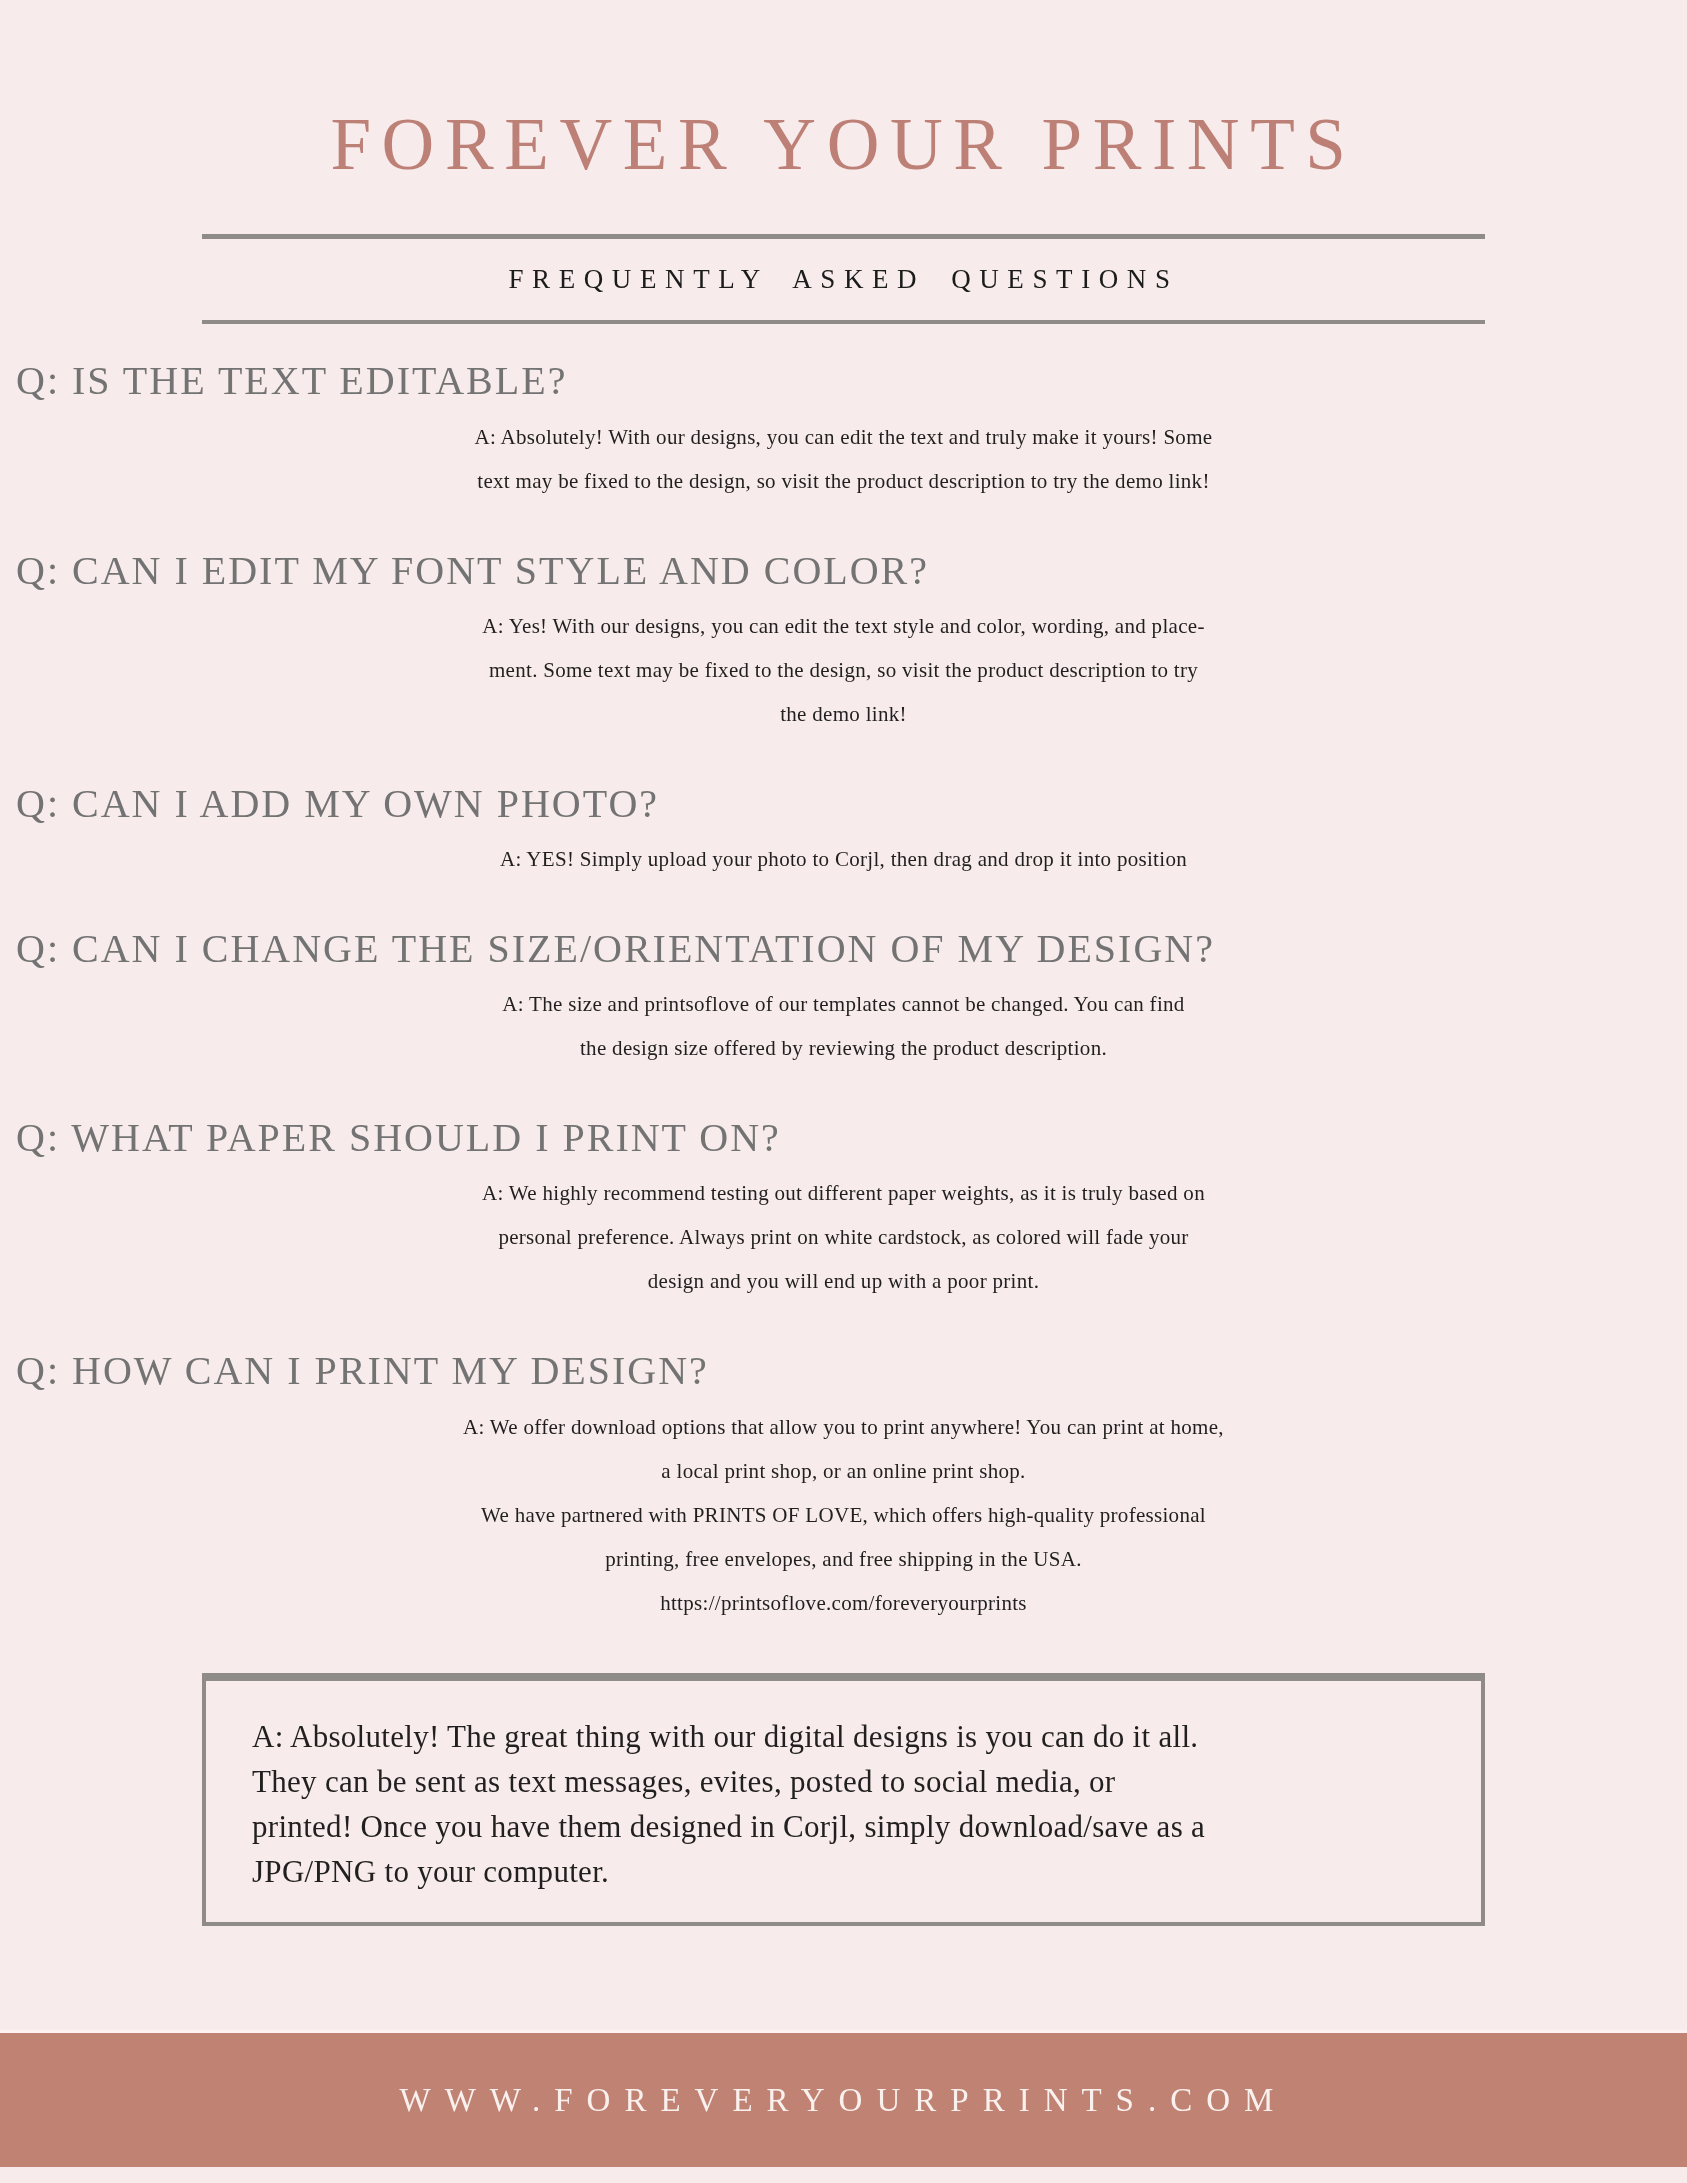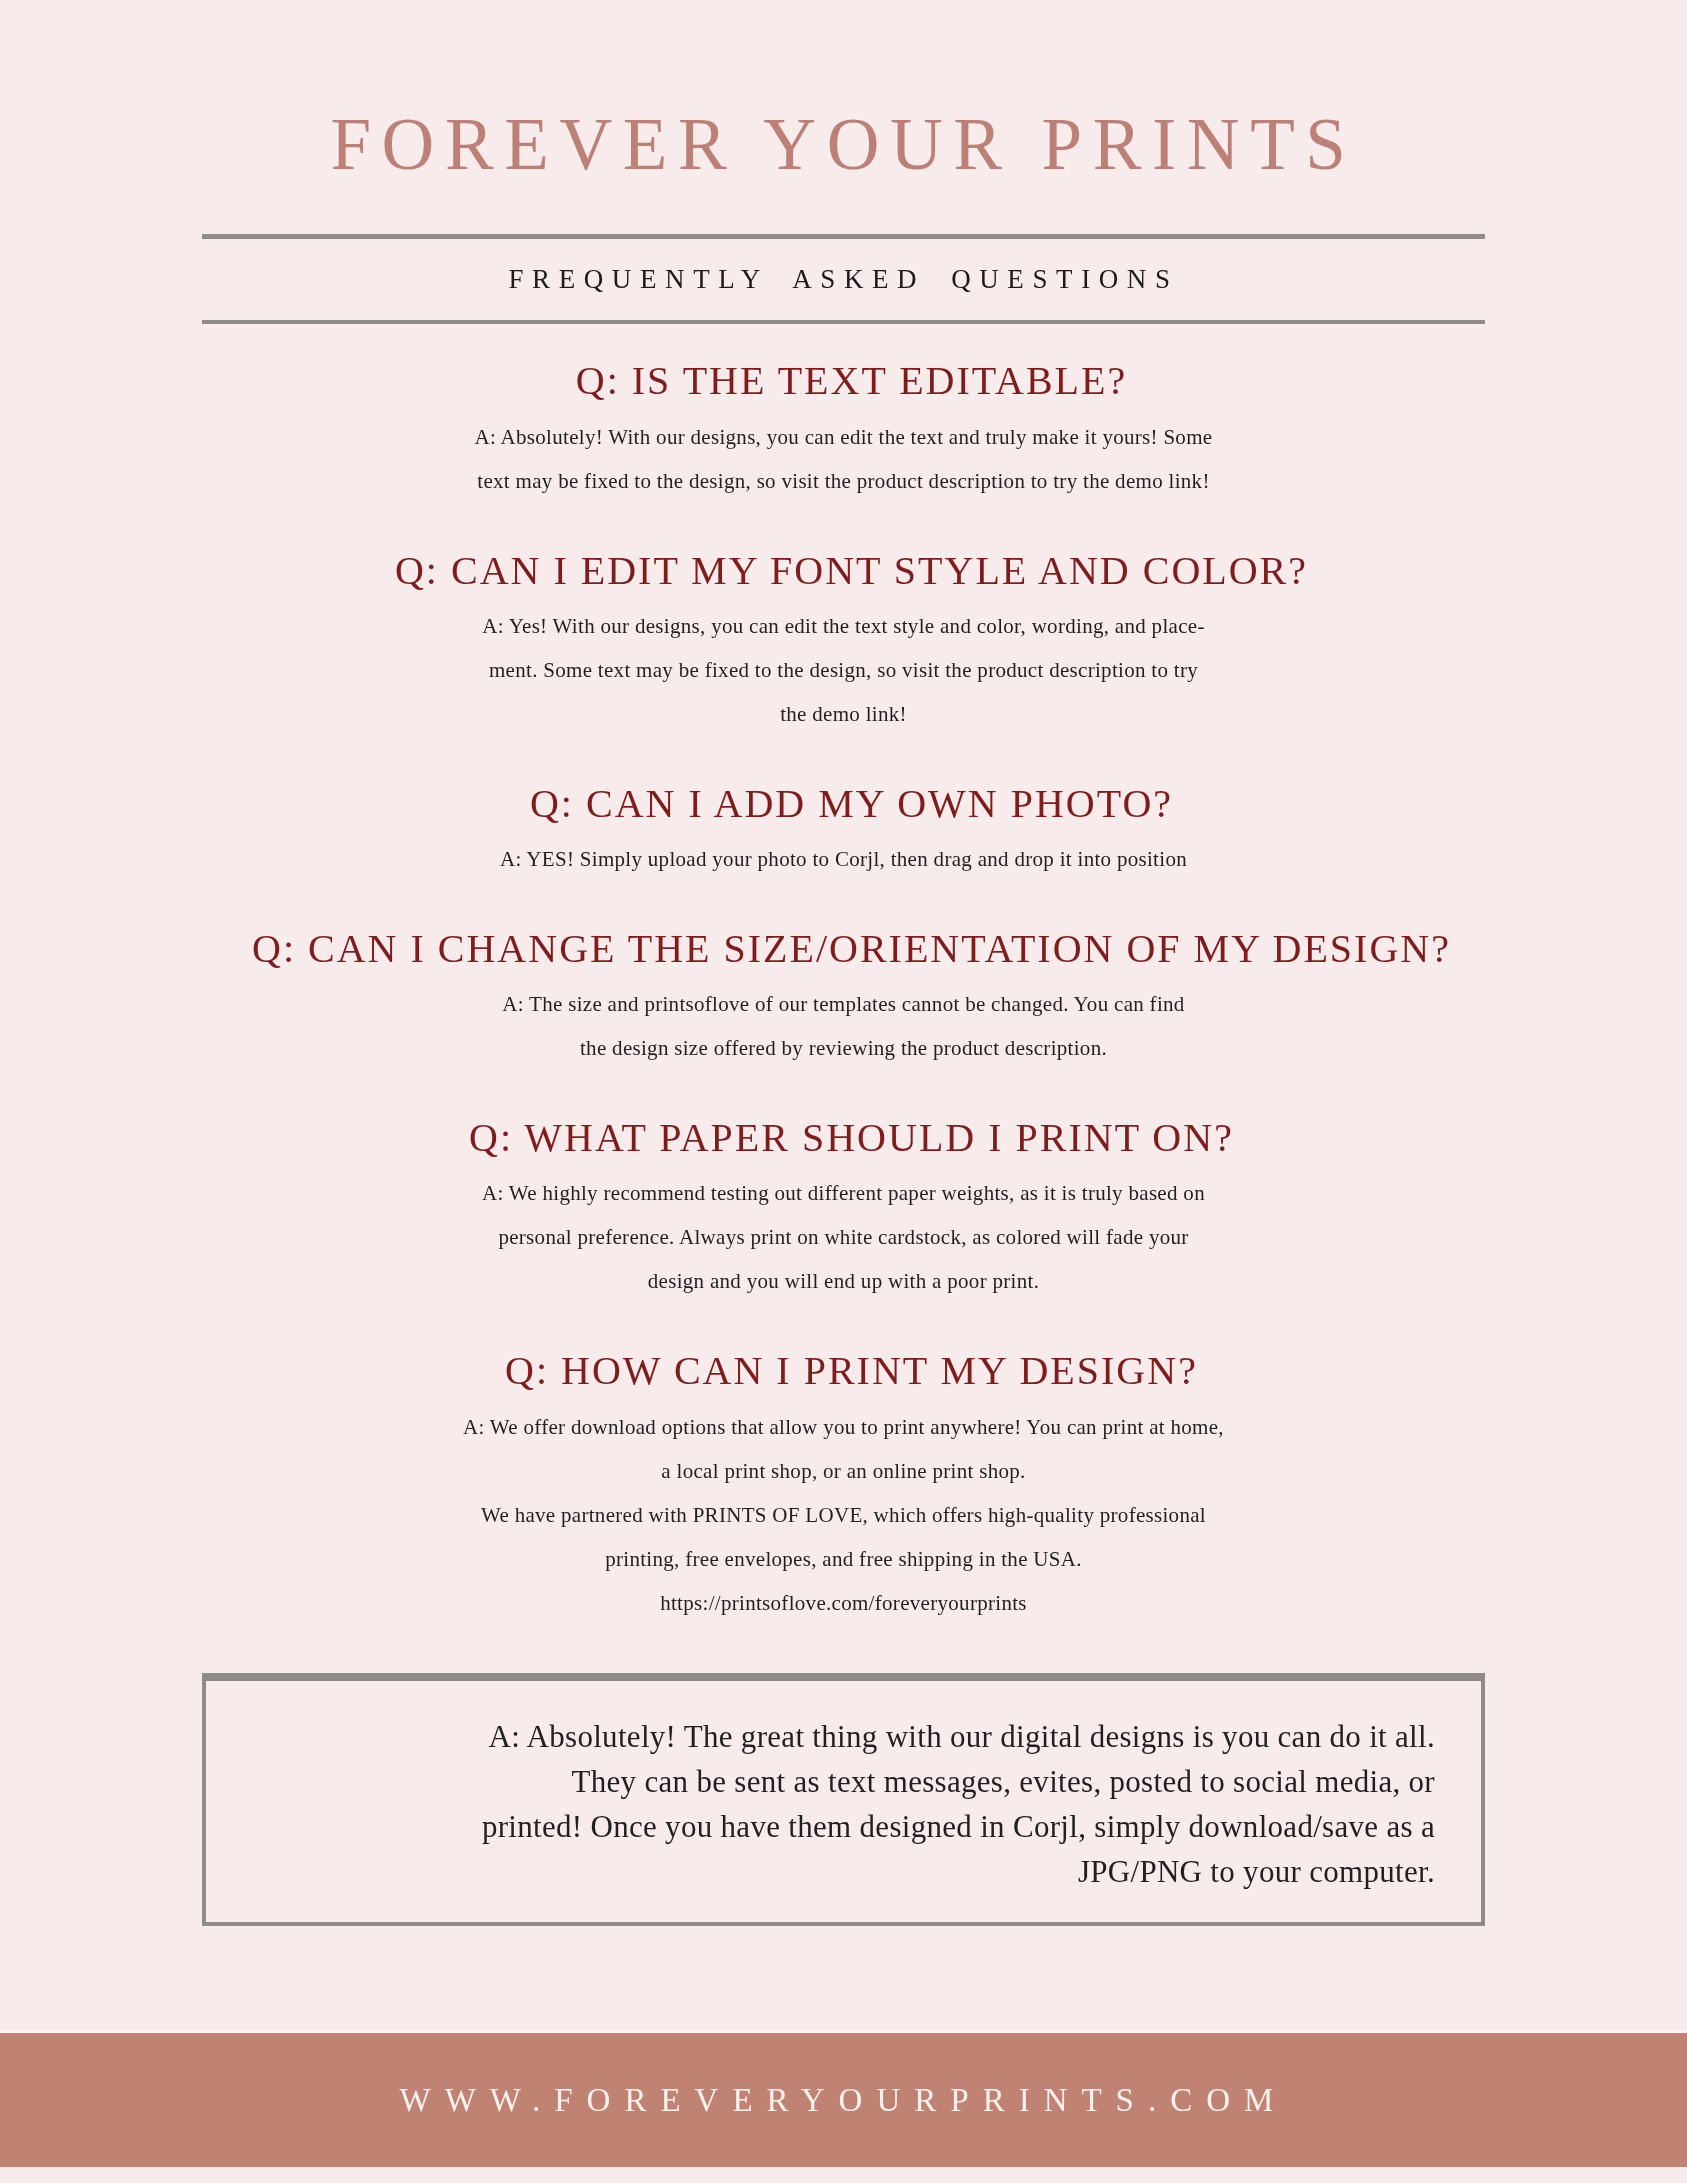--- a/index.html
+++ b/index.html
@@ -31,25 +31,25 @@
     line-height:1.1;
     font-weight:normal;
     color:#1b1b1b;
     letter-spacing:8.6px;
     word-spacing:10.6px;
   }
   .sections { margin-top:37px; }
   .faq-section { margin-bottom:48px; }
   .faq-question {
     margin:0 0 13.2px;
-    text-align:center;
+    text-align:left;
     font-size:40px;
     line-height:1;
     font-weight:normal;
-    color:#7f1d1d;
+    color:#737373;
     letter-spacing:2px;
     padding-left:16px;
   }
   .faq-answer {
     margin:0 auto;
     width:1336px;
     text-align:center;
     font-size:21px;
     line-height:44px;
     color:#211f1f;
@@ -60,21 +60,21 @@
     width:1283px;
     margin:12px auto 0;
     border:4.6px solid #8e8b88;
     box-sizing:border-box;
   }
   .boxed-header { padding:22.5px 13.2px 20px; }
   .boxed-header .faq-question { margin:0; }
   .boxed-answer {
     padding:33px 46px 28px;
     margin:0;
-    text-align:right;
+    text-align:left;
     font-size:31px;
     line-height:45px;
     color:#211f1f;
     letter-spacing:0.3px;
     white-space:pre-line;
   }
   .footer {
     position:absolute;
     left:0; right:0; bottom:16px;
     height:134px;

